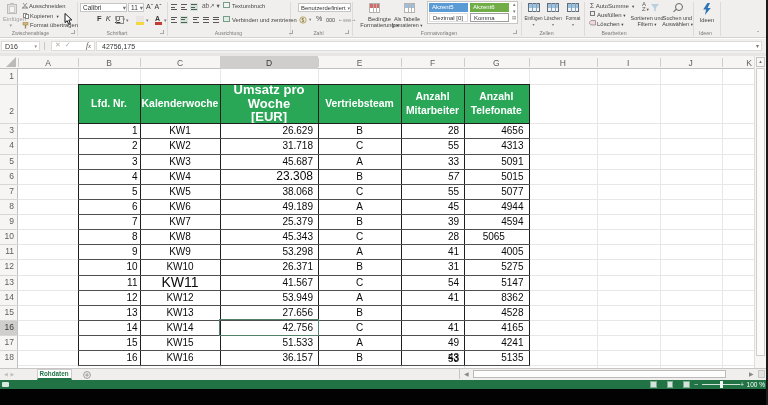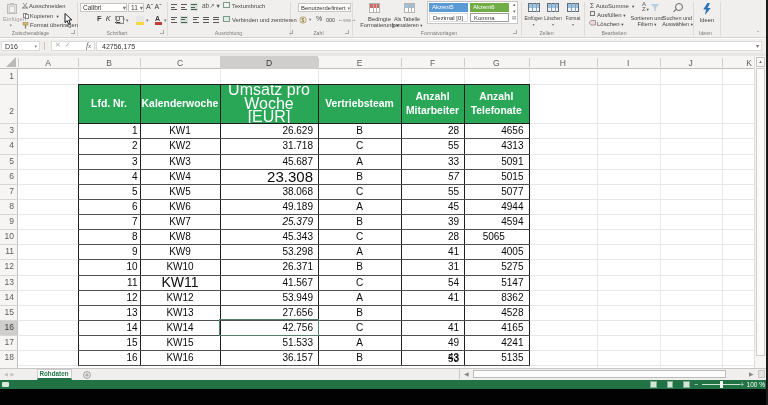--- a/index.html
+++ b/index.html
@@ -271,21 +271,21 @@
 <div class="gl" style="left:18px;top:335.12px;width:736px;height:1px;"></div>
 <div class="gl" style="left:18px;top:350.25px;width:736px;height:1px;"></div>
 <div class="gl" style="left:18px;top:365.38px;width:736px;height:1px;"></div>
 <div class="a" style="left:78px;top:84.2px;width:450.5px;height:39.099999999999994px;background:#29a756;"></div>
 <div style="position:absolute;color:#fff;font-weight:bold;font-size:10.4px;text-align:center;display:flex;align-items:center;justify-content:center;line-height:13.5px;left:78px;top:84.2px;width:62px;height:39.099999999999994px;">
     <div>Lfd. Nr.</div>
   </div>
 <div style="position:absolute;color:#fff;font-weight:bold;font-size:10.4px;text-align:center;display:flex;align-items:center;justify-content:center;line-height:13.5px;left:140px;top:84.2px;width:80px;height:39.099999999999994px;">
     <div>Kalenderwoche</div>
   </div>
-<div style="position:absolute;color:#fff;font-weight:normal;font-size:16px;text-align:center;display:flex;align-items:center;justify-content:flex-start;line-height:13.5px;left:220px;top:84.2px;width:98px;height:39.099999999999994px;">
+<div style="position:absolute;color:#fff;font-weight:bold;font-size:13px;text-align:center;display:flex;align-items:center;justify-content:flex-start;line-height:13.5px;left:220px;top:84.2px;width:98px;height:39.099999999999994px;">
     <div>Umsatz pro Woche<br>[EUR]</div>
   </div>
 <div style="position:absolute;color:#fff;font-weight:bold;font-size:10.4px;text-align:center;display:flex;align-items:center;justify-content:center;line-height:13.5px;left:318px;top:84.2px;width:83px;height:39.099999999999994px;">
     <div>Vertriebsteam</div>
   </div>
 <div style="position:absolute;color:#fff;font-weight:bold;font-size:10.4px;text-align:center;display:flex;align-items:center;justify-content:center;line-height:13.5px;left:401px;top:84.2px;width:63px;height:39.099999999999994px;">
     <div>Anzahl<br>Mitarbeiter</div>
   </div>
 <div style="position:absolute;color:#fff;font-weight:bold;font-size:10.4px;text-align:center;display:flex;align-items:center;justify-content:center;line-height:13.5px;left:464px;top:84.2px;width:64.5px;height:39.099999999999994px;">
     <div>Anzahl<br>Telefonate</div>
@@ -303,39 +303,39 @@
 <div style="position:absolute;top:138.43px;height:15.13px;line-height:15.13px;font-size:10px;color:#0a0a0a;left:401px;width:58px;text-align:right;">55</div>
 <div style="position:absolute;top:138.43px;height:15.13px;line-height:15.13px;font-size:10px;color:#0a0a0a;left:464px;width:59.5px;text-align:right;">4313</div>
 <div style="position:absolute;top:153.56px;height:15.13px;line-height:15.13px;font-size:10px;color:#0a0a0a;left:78px;width:59.5px;text-align:right;">3</div>
 <div style="position:absolute;top:153.56px;height:15.13px;line-height:15.13px;font-size:10px;color:#0a0a0a;left:140px;width:80px;text-align:center;">KW3</div>
 <div style="position:absolute;top:153.56px;height:15.13px;line-height:15.13px;font-size:10px;color:#0a0a0a;left:220px;width:93px;text-align:right;">45.687</div>
 <div style="position:absolute;top:153.56px;height:15.13px;line-height:15.13px;font-size:10px;color:#0a0a0a;left:318px;width:83px;text-align:center;">A</div>
 <div style="position:absolute;top:153.56px;height:15.13px;line-height:15.13px;font-size:10px;color:#0a0a0a;left:401px;width:58px;text-align:right;">33</div>
 <div style="position:absolute;top:153.56px;height:15.13px;line-height:15.13px;font-size:10px;color:#0a0a0a;left:464px;width:59.5px;text-align:right;">5091</div>
 <div style="position:absolute;top:168.69px;height:15.13px;line-height:15.13px;font-size:10px;color:#0a0a0a;left:78px;width:59.5px;text-align:right;">4</div>
 <div style="position:absolute;top:168.69px;height:15.13px;line-height:15.13px;font-size:10px;color:#0a0a0a;left:140px;width:80px;text-align:center;">KW4</div>
-<div style="position:absolute;top:168.69px;height:15.13px;line-height:15.13px;font-size:15px;color:#0a0a0a;left:220px;width:93px;text-align:right;">23.308</div>
+<div style="position:absolute;top:168.69px;height:15.13px;line-height:15.13px;font-size:12px;color:#0a0a0a;left:220px;width:93px;text-align:right;">23.308</div>
 <div style="position:absolute;top:168.69px;height:15.13px;line-height:15.13px;font-size:10px;color:#0a0a0a;left:318px;width:83px;text-align:center;">B</div>
 <div style="position:absolute;top:168.69px;height:15.13px;line-height:15.13px;font-size:10px;color:#0a0a0a;left:401px;width:58px;text-align:right;font-style:italic;">57</div>
 <div style="position:absolute;top:168.69px;height:15.13px;line-height:15.13px;font-size:10px;color:#0a0a0a;left:464px;width:59.5px;text-align:right;">5015</div>
 <div style="position:absolute;top:183.82px;height:15.13px;line-height:15.13px;font-size:10px;color:#0a0a0a;left:78px;width:59.5px;text-align:right;">5</div>
 <div style="position:absolute;top:183.82px;height:15.13px;line-height:15.13px;font-size:10px;color:#0a0a0a;left:140px;width:80px;text-align:center;">KW5</div>
 <div style="position:absolute;top:183.82px;height:15.13px;line-height:15.13px;font-size:10px;color:#0a0a0a;left:220px;width:93px;text-align:right;">38.068</div>
 <div style="position:absolute;top:183.82px;height:15.13px;line-height:15.13px;font-size:10px;color:#0a0a0a;left:318px;width:83px;text-align:center;">C</div>
 <div style="position:absolute;top:183.82px;height:15.13px;line-height:15.13px;font-size:10px;color:#0a0a0a;left:401px;width:58px;text-align:right;">55</div>
 <div style="position:absolute;top:183.82px;height:15.13px;line-height:15.13px;font-size:10px;color:#0a0a0a;left:464px;width:59.5px;text-align:right;">5077</div>
 <div style="position:absolute;top:198.95px;height:15.13px;line-height:15.13px;font-size:10px;color:#0a0a0a;left:78px;width:59.5px;text-align:right;">6</div>
 <div style="position:absolute;top:198.95px;height:15.13px;line-height:15.13px;font-size:10px;color:#0a0a0a;left:140px;width:80px;text-align:center;">KW6</div>
 <div style="position:absolute;top:198.95px;height:15.13px;line-height:15.13px;font-size:10px;color:#0a0a0a;left:220px;width:93px;text-align:right;">49.189</div>
 <div style="position:absolute;top:198.95px;height:15.13px;line-height:15.13px;font-size:10px;color:#0a0a0a;left:318px;width:83px;text-align:center;">A</div>
 <div style="position:absolute;top:198.95px;height:15.13px;line-height:15.13px;font-size:10px;color:#0a0a0a;left:401px;width:58px;text-align:right;">45</div>
 <div style="position:absolute;top:198.95px;height:15.13px;line-height:15.13px;font-size:10px;color:#0a0a0a;left:464px;width:59.5px;text-align:right;">4944</div>
 <div style="position:absolute;top:214.07999999999998px;height:15.13px;line-height:15.13px;font-size:10px;color:#0a0a0a;left:78px;width:59.5px;text-align:right;">7</div>
 <div style="position:absolute;top:214.07999999999998px;height:15.13px;line-height:15.13px;font-size:10px;color:#0a0a0a;left:140px;width:80px;text-align:center;">KW7</div>
-<div style="position:absolute;top:214.07999999999998px;height:15.13px;line-height:15.13px;font-size:10px;color:#0a0a0a;left:220px;width:93px;text-align:right;font-style:italic;">25.379</div>
+<div style="position:absolute;top:214.07999999999998px;height:15.13px;line-height:15.13px;font-size:10px;color:#0a0a0a;left:220px;width:93px;text-align:right;">25.379</div>
 <div style="position:absolute;top:214.07999999999998px;height:15.13px;line-height:15.13px;font-size:10px;color:#0a0a0a;left:318px;width:83px;text-align:center;">B</div>
 <div style="position:absolute;top:214.07999999999998px;height:15.13px;line-height:15.13px;font-size:10px;color:#0a0a0a;left:401px;width:58px;text-align:right;">39</div>
 <div style="position:absolute;top:214.07999999999998px;height:15.13px;line-height:15.13px;font-size:10px;color:#0a0a0a;left:464px;width:59.5px;text-align:right;">4594</div>
 <div style="position:absolute;top:229.21px;height:15.13px;line-height:15.13px;font-size:10px;color:#0a0a0a;left:78px;width:59.5px;text-align:right;">8</div>
 <div style="position:absolute;top:229.21px;height:15.13px;line-height:15.13px;font-size:10px;color:#0a0a0a;left:140px;width:80px;text-align:center;">KW8</div>
 <div style="position:absolute;top:229.21px;height:15.13px;line-height:15.13px;font-size:10px;color:#0a0a0a;left:220px;width:93px;text-align:right;">45.343</div>
 <div style="position:absolute;top:229.21px;height:15.13px;line-height:15.13px;font-size:10px;color:#0a0a0a;left:318px;width:83px;text-align:center;">C</div>
 <div style="position:absolute;top:229.21px;height:15.13px;line-height:15.13px;font-size:10px;color:#0a0a0a;left:401px;width:58px;text-align:right;">28</div>
 <div style="position:absolute;top:229.21px;height:15.13px;line-height:15.13px;font-size:10px;color:#0a0a0a;left:464px;width:59.5px;text-align:center;">5065</div>
 <div style="position:absolute;top:244.34px;height:15.13px;line-height:15.13px;font-size:10px;color:#0a0a0a;left:78px;width:59.5px;text-align:right;">9</div>

